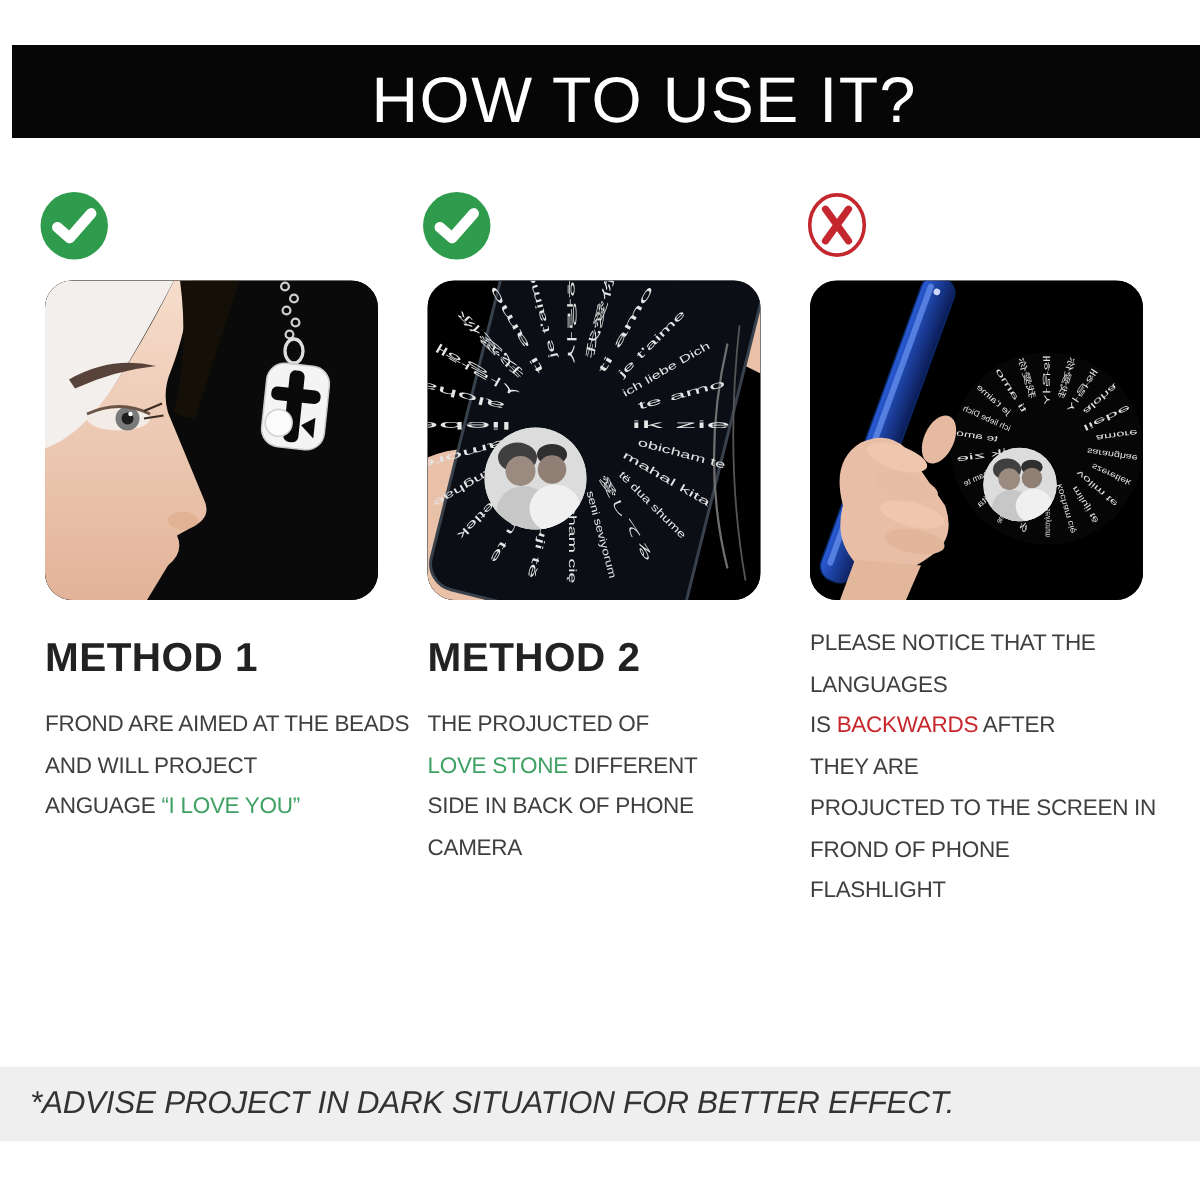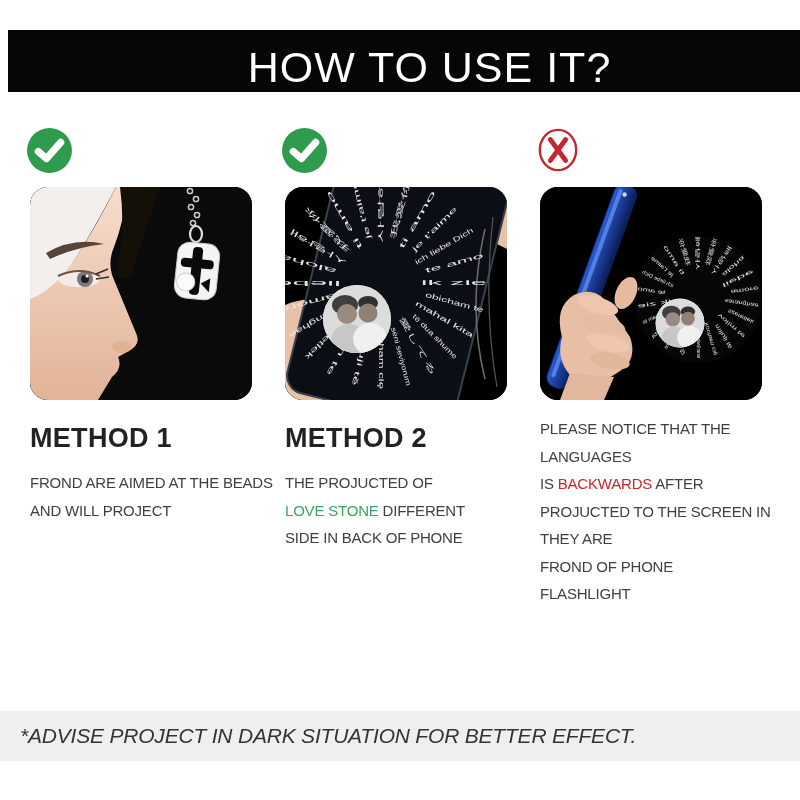--- a/index.html
+++ b/index.html
@@ -95,20 +95,21 @@
           <rect x="150" y="72" width="33" height="9" rx="4" fill="#0a0a0a"></rect>
           <polygon points="172,96 181,90 181,104" fill="#0a0a0a"></polygon>
           <circle cx="157" cy="96" r="9" fill="#fbfbfb" stroke="#d0d0d0"></circle>
         </g>
       </svg>
     </div>
     <div class="m-title">METHOD 1</div>
     <div class="lines">
         <div class="line"><span>FROND ARE AIMED AT THE BEADS</span></div>
         <div class="line"><span>AND WILL PROJECT</span></div>
+        <div class="line"><span>ANGUAGE  </span><span class="green">“I LOVE YOU”</span></div>
       </div>
   </div>
 
   <div class="method-col">
     <div class="status">
       <svg width="47" height="47" viewBox="0 0 46 46">
         <circle class="check-circle" cx="23" cy="23" r="22"></circle>
         <path class="check-mark" d="M12 24 L20 31 L34 15"></path>
       </svg>
 
@@ -173,20 +174,21 @@
             <text x="142" y="98" transform="rotate(255 96 96)" textLength="60" lengthAdjust="spacingAndGlyphs" class="ray-text">je t'aime</text>
           </g>
         <use href="#couple" transform="translate(72 132)"></use>
       </svg>
     </div>
     <div class="m-title">METHOD 2</div>
     <div class="lines">
         <div class="line"><span>THE PROJUCTED OF</span></div>
         <div class="line"><span class="green">LOVE STONE</span><span> DIFFERENT</span></div>
         <div class="line"><span>SIDE IN BACK OF PHONE</span></div>
+        <div class="line"><span>CAMERA</span></div>
       </div>
   </div>
 
   <div class="method-col">
     <div class="status">
 
       <svg width="44" height="46" viewBox="0 0 46 46" style="">
         <ellipse class="x-circle" cx="23" cy="23" rx="19" ry="21"></ellipse>
         <path class="x-mark" d="M15 12 L31 34 M31 12 L15 34"></path>
       </svg>
@@ -237,22 +239,22 @@
         <ellipse cx="64" cy="137" rx="22" ry="8" transform="rotate(16 64 137)" fill="#e6bca2"></ellipse>
         <ellipse cx="68" cy="156" rx="22" ry="8" transform="rotate(14 68 156)" fill="#eec7ae"></ellipse>
         <ellipse cx="70" cy="174" rx="20" ry="8" transform="rotate(10 70 174)" fill="#e2b69b"></ellipse>
         <ellipse cx="86" cy="106" rx="10" ry="17" transform="rotate(24 86 106)" fill="#e5baa0"></ellipse>
       </svg>
     </div>
     <div class="lines">
         <div class="line"><span>PLEASE NOTICE THAT THE</span></div>
         <div class="line"><span>LANGUAGES</span></div>
         <div class="line"><span>IS </span><span class="red">BACKWARDS</span><span> AFTER</span></div>
+        <div class="line"><span> THEY ARE</span></div>
         <div class="line"><span>PROJUCTED TO THE SCREEN IN</span></div>
-        <div class="line"><span> THEY ARE</span></div>
         <div class="line"><span>FROND OF PHONE</span></div>
         <div class="line"><span>FLASHLIGHT</span></div>
       </div>
   </div>
 </div>
 
 <div class="footer">
   <span>*ADVISE PROJECT IN DARK SITUATION FOR BETTER EFFECT.</span>
 </div>
 

